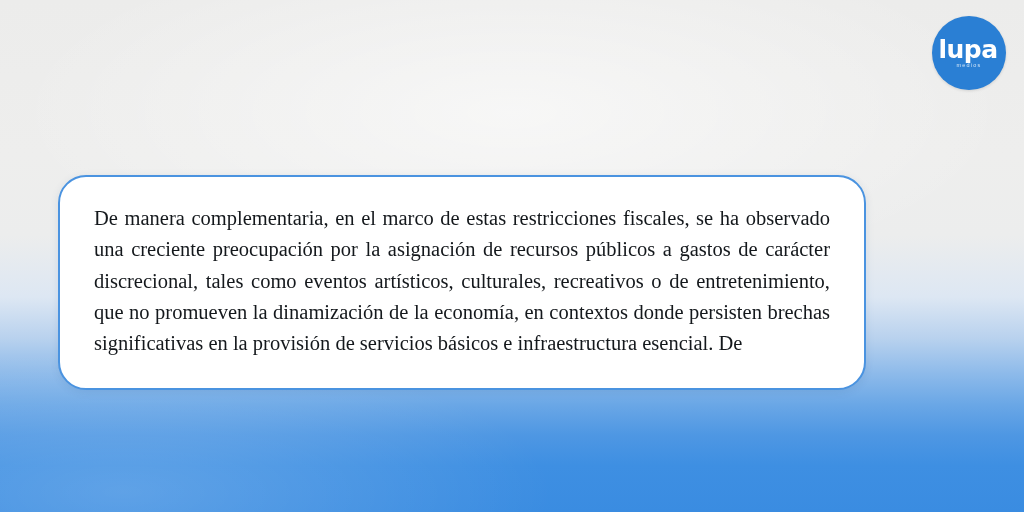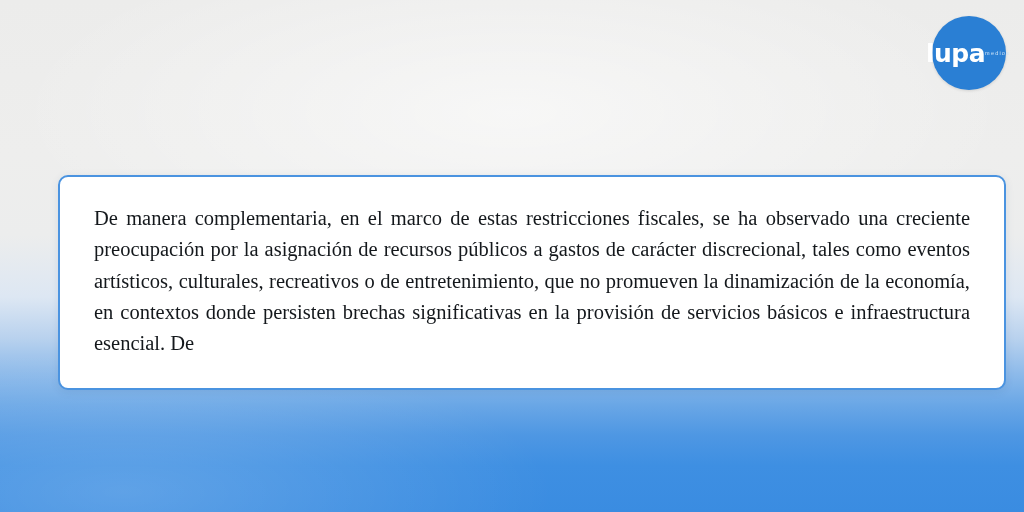--- a/index.html
+++ b/index.html
@@ -46,21 +46,21 @@
     position: absolute;
     top: 16px;
     right: 18px;
     width: 74px;
     height: 74px;
     border-radius: 50%;
     background: #2a7fd4;
     display: flex;
     align-items: center;
     justify-content: center;
-    flex-direction: row;
+    flex-direction: column;
     box-shadow: 0 1px 3px rgba(0,0,0,0.12);
   }
   .logo-word {
     color: #ffffff;
     font-size: 25px;
     font-weight: 700;
     letter-spacing: -0.5px;
     line-height: 1;
     font-family: "DejaVu Sans", sans-serif;
     margin-left: -2px;
@@ -72,25 +72,25 @@
     line-height: 1;
     margin-top: 1px;
     text-transform: lowercase;
   }
 
   
   .quote-card {
     position: absolute;
     left: 58px;
     top: 175px;
-    width: 948px;
+    width: 808px;
     box-sizing: border-box;
     background: #ffffff;
     border: 2px solid #4a93e0;
-    border-radius: 10px;
+    border-radius: 28px;
     padding: 26px 34px 28px 34px;
     box-shadow: 0 2px 8px rgba(30,70,120,0.10);
   }
   .quote-text {
     margin: 0;
     font-family: "Liberation Serif", serif;
     font-size: 20.5px;
     line-height: 1.53;
     color: #14181c;
     text-align: justify;

